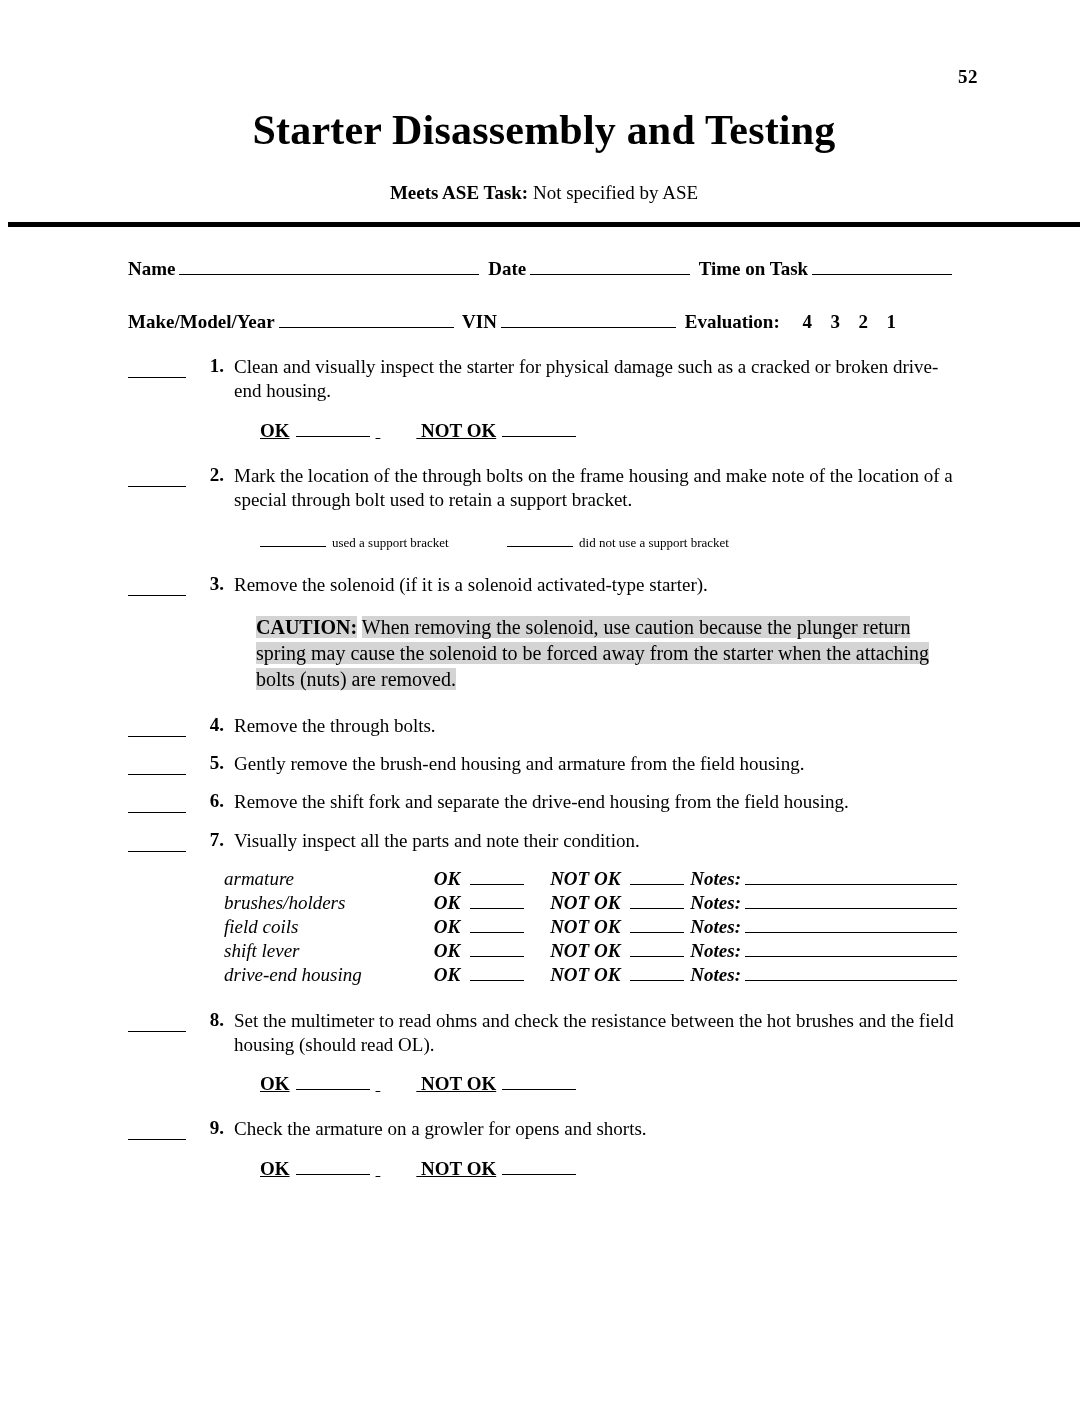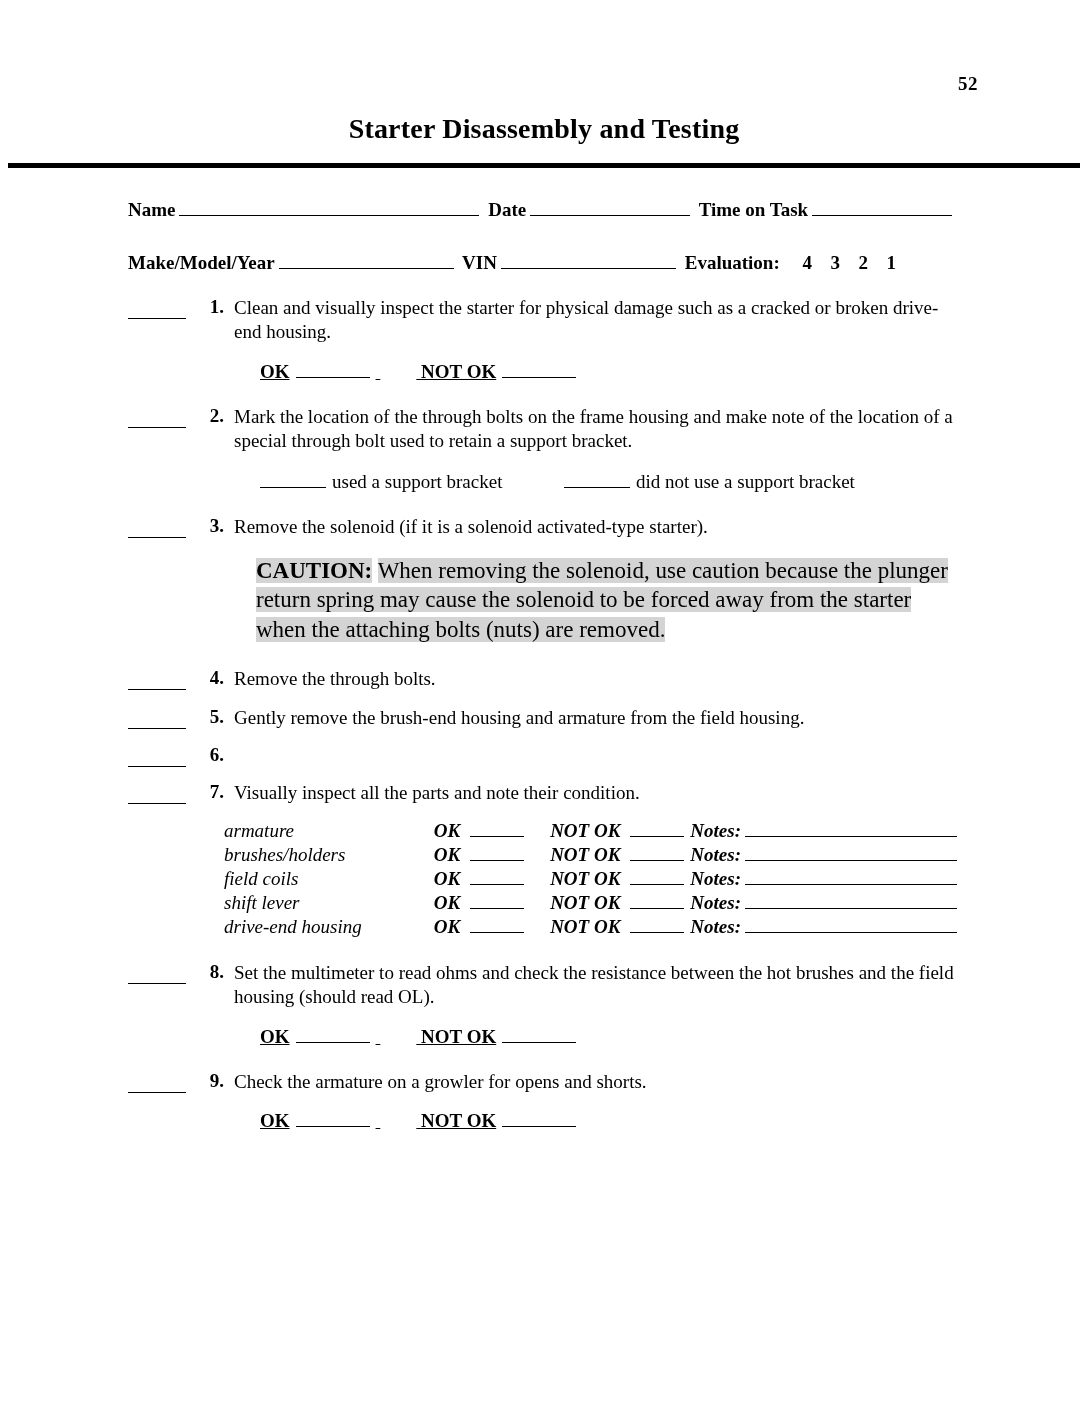--- a/index.html
+++ b/index.html
@@ -25,23 +25,23 @@
   .page-number {
     position: absolute;
     top: 58px;
     right: 110px;
     font-size: 19px;
     font-weight: bold;
     letter-spacing: 0.5px;
   }
   .title {
     text-align: center;
-    font-size: 28px;
-    font-weight: bold;
-    margin: 15px;
+    font-size: 42px;
+    font-weight: bold;
+    margin: 8px;
     padding-top: 98px;
     letter-spacing: 0.2px;
   }
   .subtitle {
     text-align: center;
     font-size: 19px;
     margin-top: 28px;
   }
   .subtitle .bold {
     font-weight: bold;
@@ -110,34 +110,34 @@
     display: inline-block;
     width: 74px;
     border-bottom: 1.5px solid #000;
     height: 16px;
     margin: 0 6px;
   }
   .okline .gap { display: inline-block; width: 36px; }
 
   .bracket-line {
     margin: 18px 0 0 132px;
-    font-size: 19px;
+    font-size: 13px;
   }
   .bracket-line .blank {
     display: inline-block;
     width: 66px;
     border-bottom: 1.5px solid #000;
     height: 16px;
     margin-right: 6px;
   }
   .bracket-line .gap2 { display: inline-block; width: 52px; }
 
   .caution {
     margin: 16px 0 0 128px;
-    font-size: 23px;
+    font-size: 20px;
     line-height: 1.3;
     max-width: 712px;
   }
   .caution .hl {
     background: #d4d4d4;
   }
   .caution .cap {
     font-weight: bold;
   }
 
@@ -172,20 +172,24 @@
 </style>
 </head>
 <body>
 
 <div class="page">
 
   <div class="page-number">52</div>
 
   <h1 class="title">Starter Disassembly and Testing</h1>
 
+  <div class="subtitle">
+    <span class="bold">Meets ASE Task:</span>
+    <span>Not specified by ASE</span>
+  </div>
 
   <div class="rule"></div>
 
   <div class="content">
 
     <div class="hdr-row">
       <span>Name</span><span class="fill ul-name"></span>
       <span>Date</span><span class="fill ul-date"></span>
       <span>Time on Task</span><span class="fill ul-time"></span>
     </div>
@@ -237,20 +241,21 @@
 
     <div class="step tight">
       <span class="step-blank"></span>
       <span class="step-num">5.</span>
       <span class="step-text">Gently remove the brush-end housing and armature from the field housing.</span>
     </div>
 
     <div class="step tight">
       <span class="step-blank"></span>
       <span class="step-num">6.</span>
+      <span class="step-text">Remove the shift fork and separate the drive-end housing from the field housing.</span>
     </div>
 
     <div class="step tight">
       <span class="step-blank"></span>
       <span class="step-num">7.</span>
       <span class="step-text">Visually inspect all the parts and note their condition.</span>
     </div>
 
     <table class="parts-table">
       <tbody>

